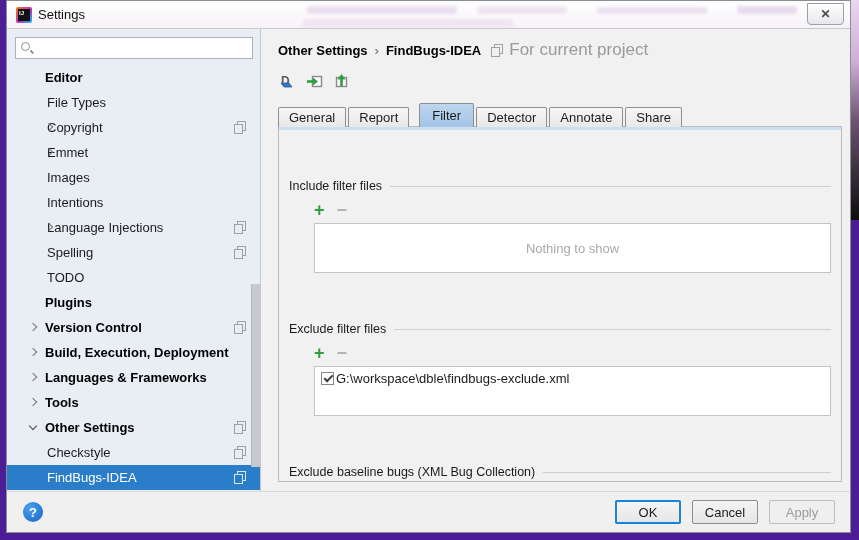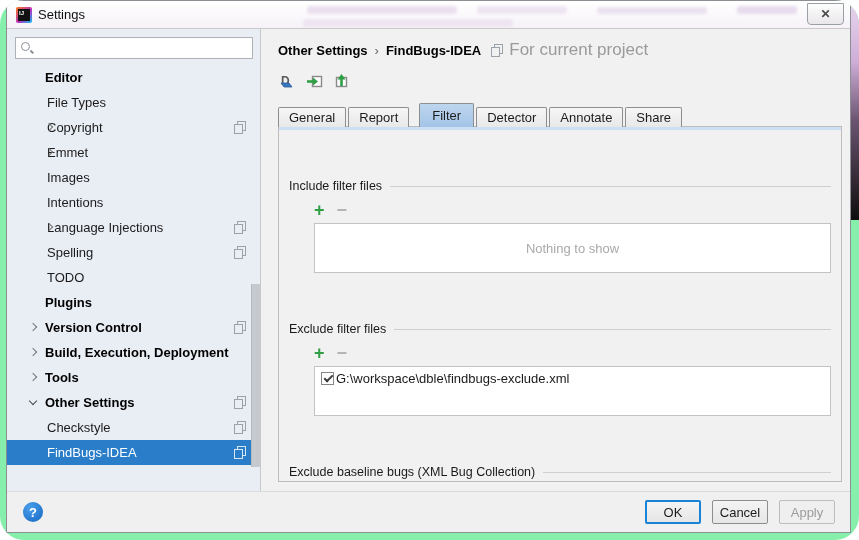--- a/index.html
+++ b/index.html
@@ -1,19 +1,19 @@
 <!DOCTYPE html>
 <html><head>
 <meta charset="utf-8">
 <style>
   * { margin:0; padding:0; box-sizing:border-box; }
   html,body { width:859px; height:540px; }
   body { font-family:"Liberation Sans", sans-serif; font-size:13px; color:#1c1c1c; }
 
-  .frame { position:relative; width:859px; height:540px; background:#86efac; overflow:hidden;border-radius:24px; }
+  .frame { position:relative; width:859px; height:540px; background:#4c1d95; overflow:hidden; }
   .frame-right-tint { position:absolute; right:0; top:0; width:8px; height:220px;
     background:linear-gradient(#e8d7ee 0%, #cfaed8 28%, #6b5470 55%, #0d0d0d 100%); }
   .dialog { position:absolute; left:6px; top:0; right:8px; bottom:7px;
     background:#f1f1f1; display:flex; flex-direction:column; border:1px solid #8b8f94; }
 
   
   .titlebar { position:relative; height:28px; flex:0 0 28px;
     background:linear-gradient(#ffffff,#f6f2f7); overflow:hidden;
     border-bottom:1px solid #c9c9c9; }
   .smudge { position:absolute; border-radius:3px; filter:blur(1.5px); opacity:.55; }
@@ -116,21 +116,21 @@
   .entry-label { font-size:13px; color:#1a1a1a; }
 
   
   .footer { position:relative; height:41px; flex:0 0 41px; background:#f0f0f0;
     border-top:1px solid #dadada; display:flex; align-items:center; }
   .help-btn { margin-left:16px; width:20px; height:20px; border-radius:50%;
     background:radial-gradient(circle at 35% 30%, #4aa0ec, #1565c0); color:#fff;
     font-weight:bold; font-size:13px; display:flex; align-items:center; justify-content:center;
     cursor:default; }
   .fbtns { margin-left:auto; margin-right:15px; display:flex; gap:11px; }
-  .btn { width:56px; height:24px; display:flex; align-items:center; justify-content:center;
+  .btn { width:66px; height:24px; display:flex; align-items:center; justify-content:center;
     font-size:13px; background:linear-gradient(#f4f4f4,#e6e6e6); border:1px solid #8e8e8e;
     border-radius:2px; cursor:default; }
   .btn.ok { border:2px solid #1883d7; }
   .btn.disabled { color:#9c9c9c; border-color:#bdbdbd; background:#efefef; }
 </style>
 </head>
 <body>
 
 <div class="frame">
   <div class="frame-right-tint"></div>
@@ -195,20 +195,24 @@
             <span class="tlabel">Plugins</span>
           </div>
           <div class="trow bold">
             <span class="chev"></span>
             <span class="tlabel">Version Control</span>
             <span class="copy-ic"></span>
           </div>
           <div class="trow bold">
             <span class="chev"></span>
             <span class="tlabel">Build, Execution, Deployment</span>
+          </div>
+          <div class="trow bold">
+            <span class="chev"></span>
+            <span class="tlabel">Languages &amp; Frameworks</span>
           </div>
           <div class="trow bold">
             <span class="chev"></span>
             <span class="tlabel">Tools</span>
           </div>
           <div class="trow bold">
             <span class="chev down"></span>
             <span class="tlabel">Other Settings</span>
             <span class="copy-ic"></span>
           </div>

